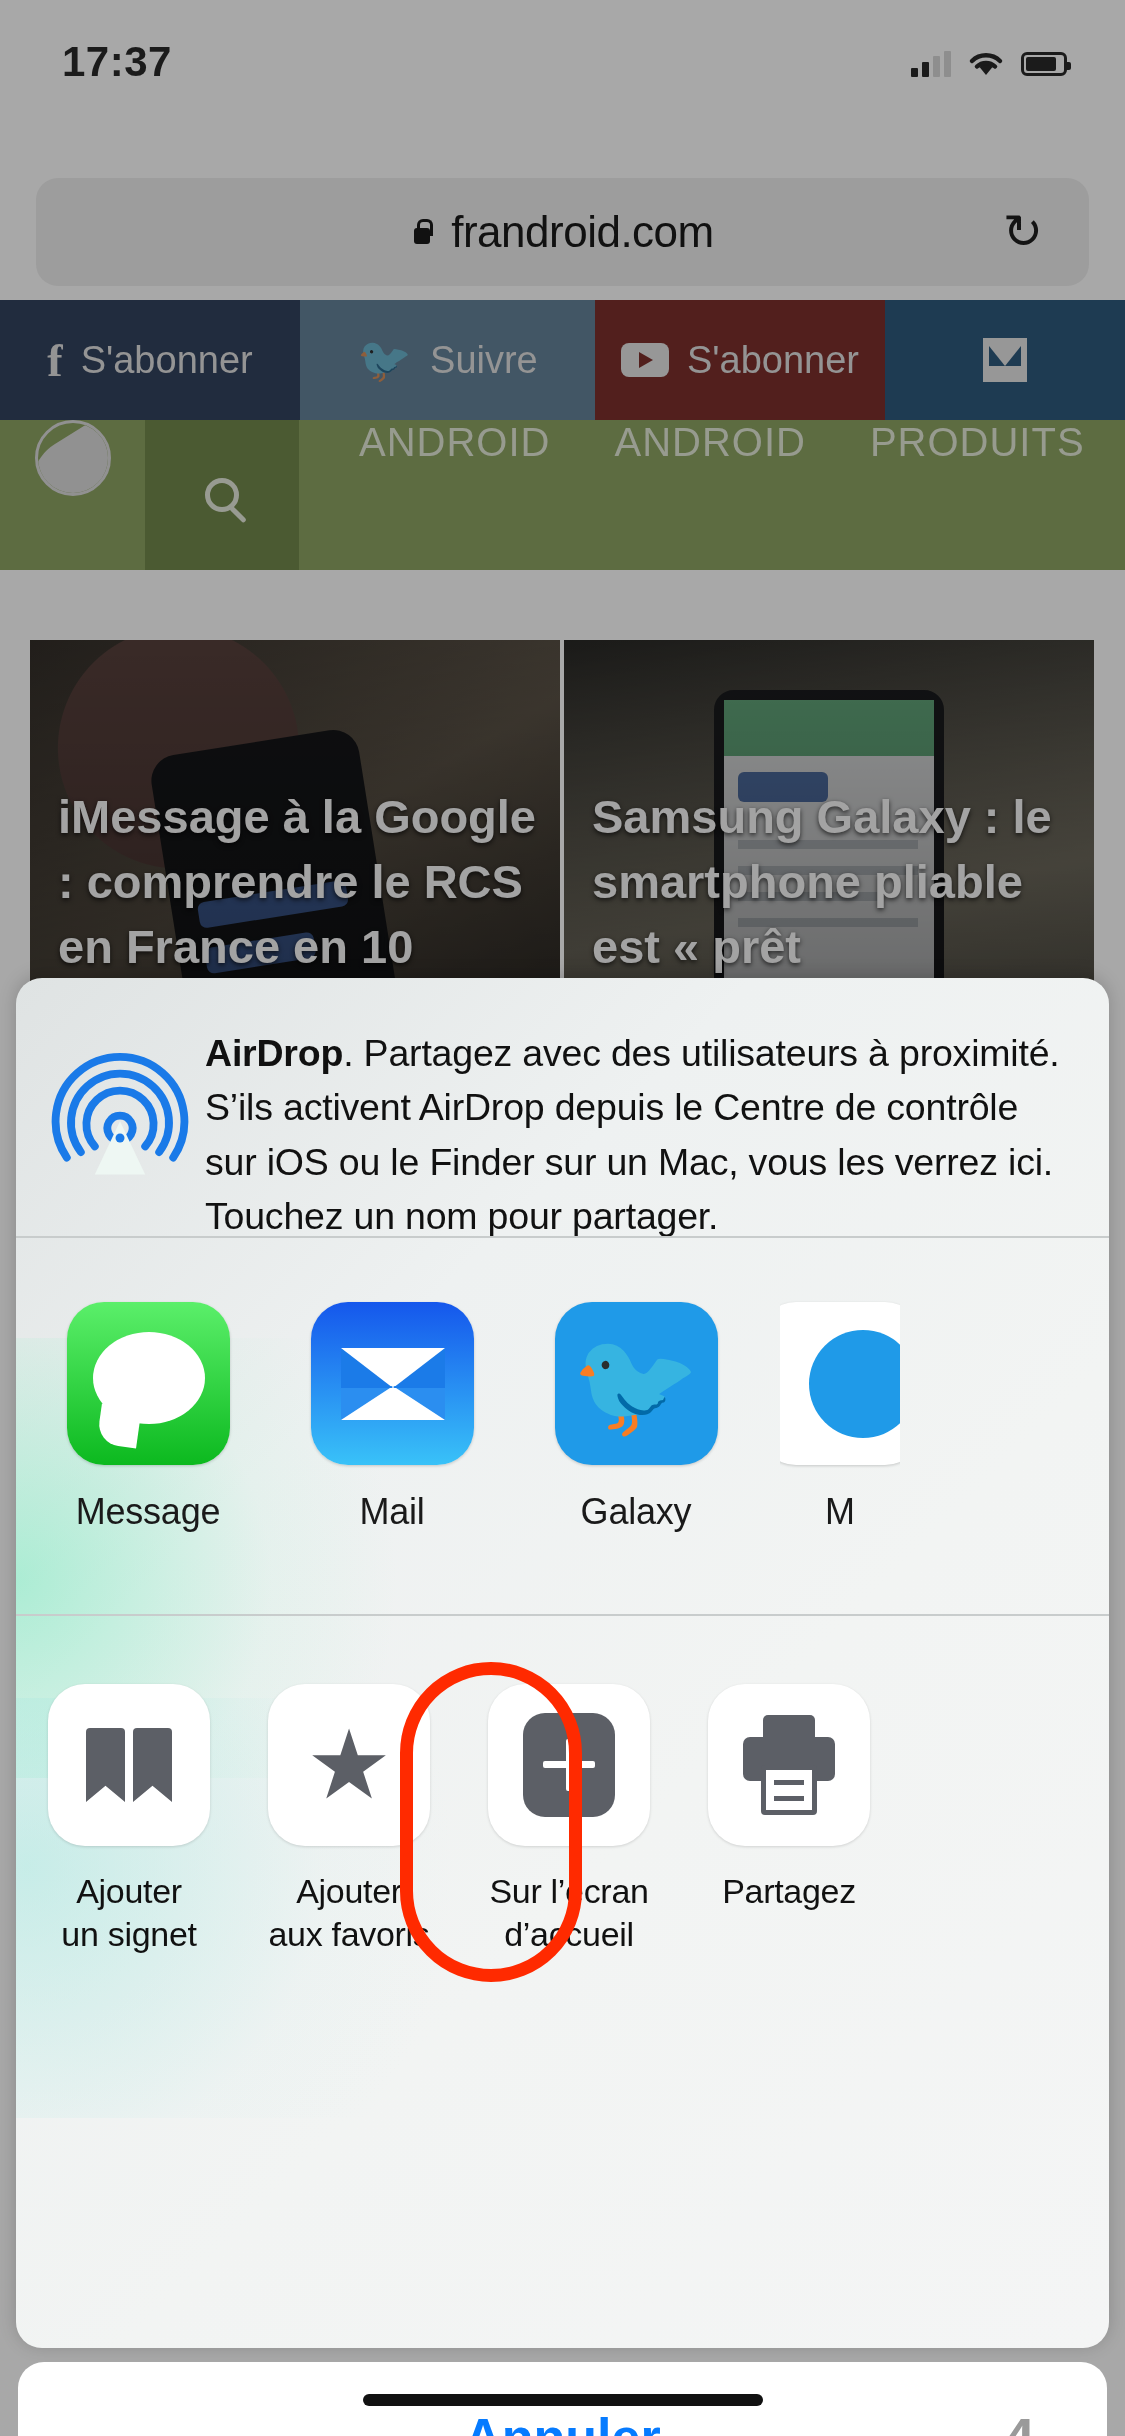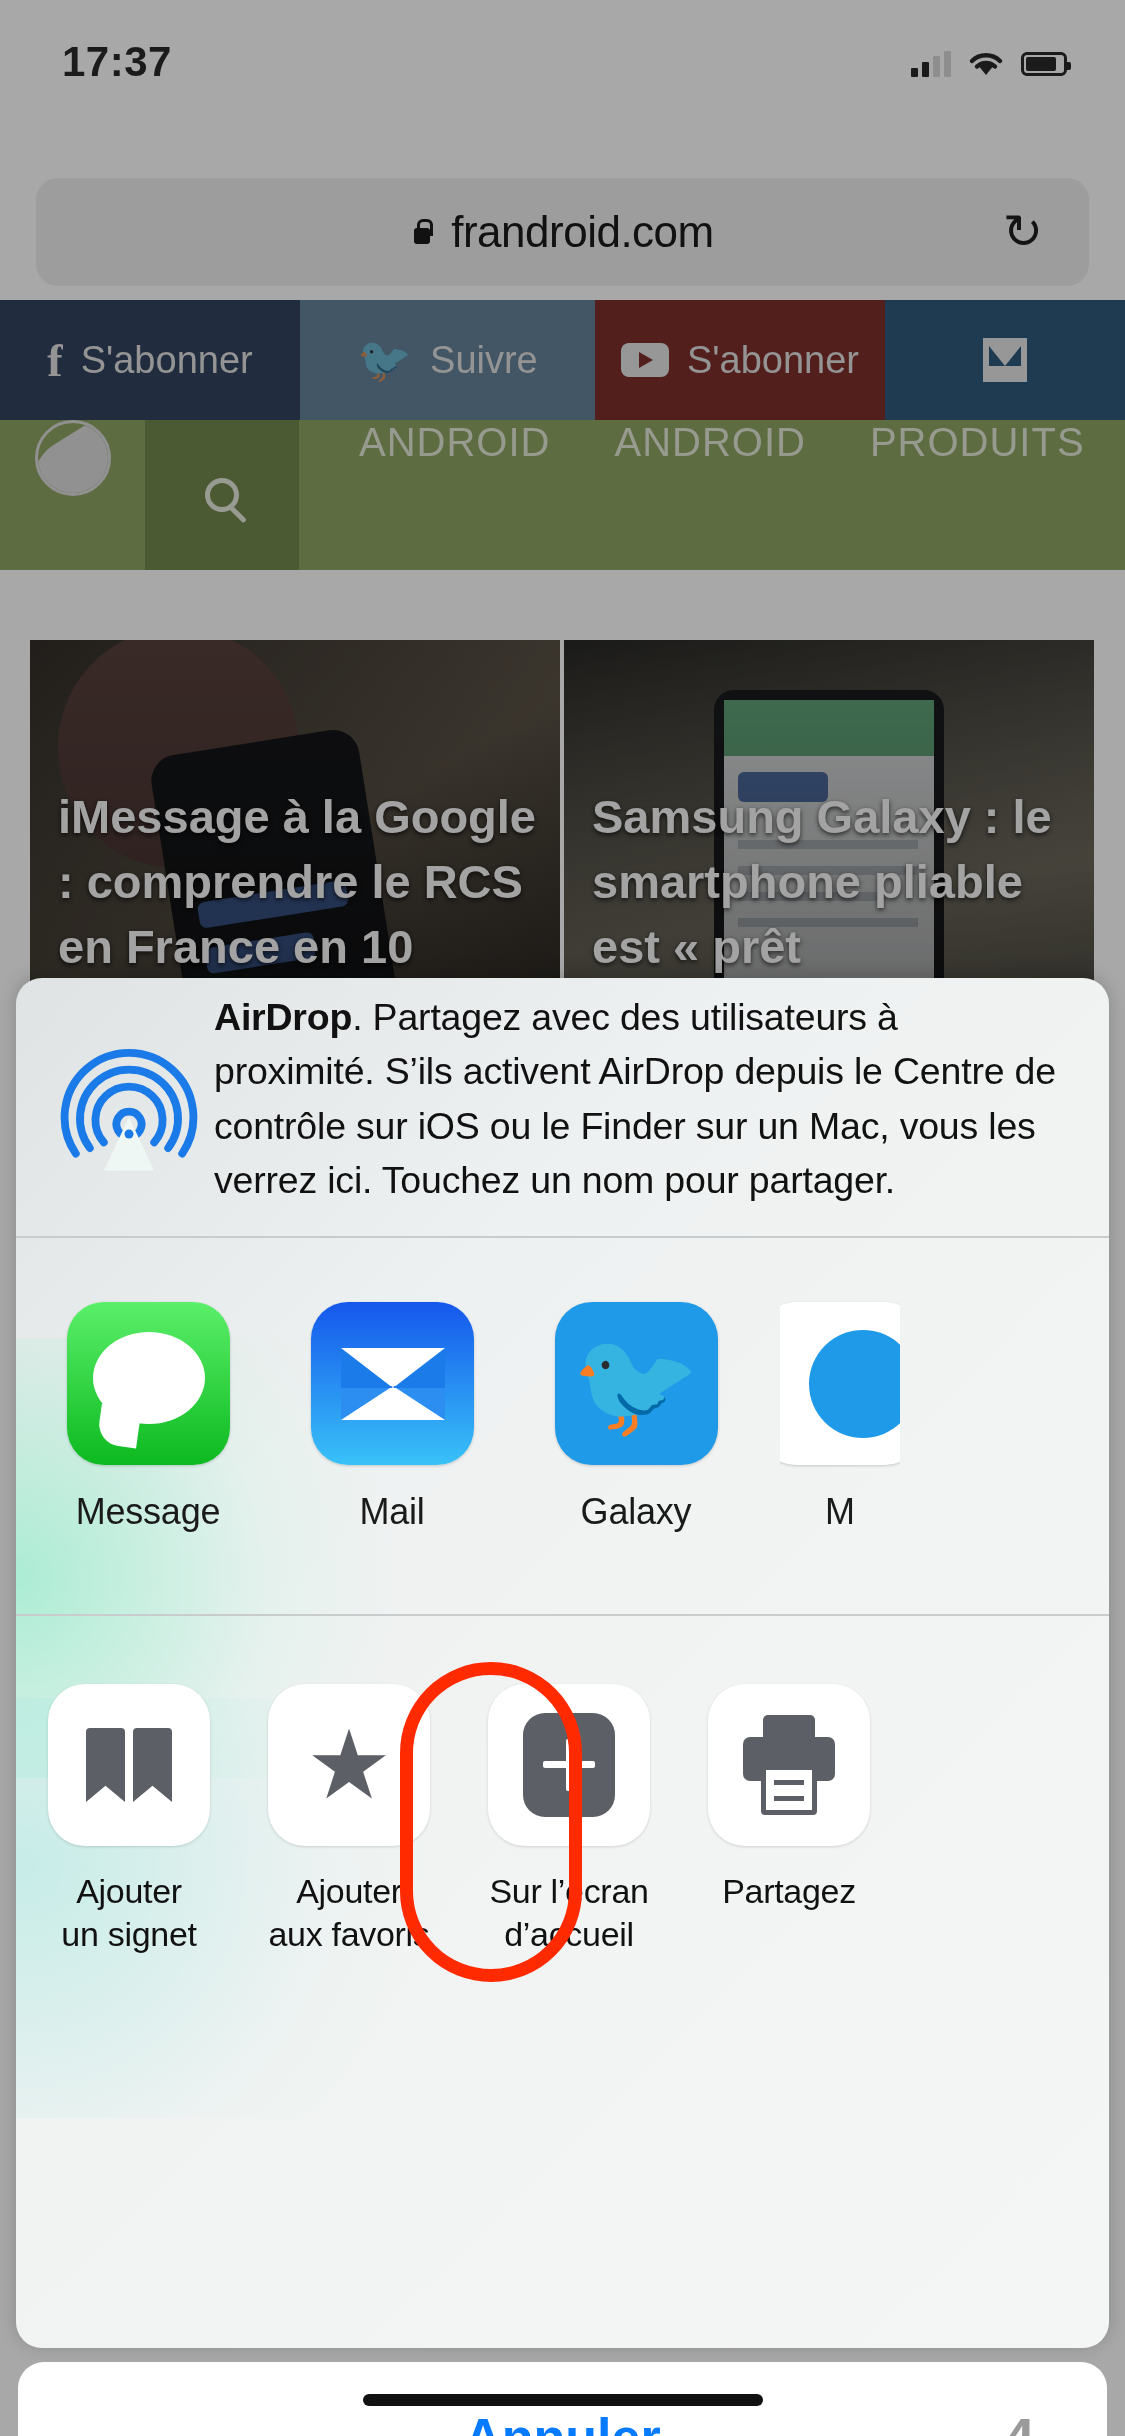--- a/index.html
+++ b/index.html
@@ -104,21 +104,21 @@
     border-radius:26px; overflow:hidden;
     background:linear-gradient(135deg,#dfe3e3 0%,#eef1f1 30%,#f2f4f3 60%,#f4f5f5 100%);
     box-shadow:0 -2px 18px rgba(0,0,0,.18);
   }
   #sheet .tintA { position:absolute; left:0; top:360px; width:470px; height:440px;
       background:radial-gradient(circle at 0% 55%, rgba(120,235,190,.55) 0%, rgba(180,240,215,.16) 48%, rgba(255,255,255,0) 72%); }
   #sheet .tintB { position:absolute; left:0; top:720px; width:520px; height:420px;
       background:radial-gradient(circle at 2% 40%, rgba(150,230,220,.45) 0%, rgba(205,238,236,.12) 52%, rgba(255,255,255,0) 75%); }
 
   
-  #airdrop { position:absolute; left:0; top:0; width:1093px; height:193px; display:flex; align-items:center; padding:38px 44px 0 28px; }
+  #airdrop { position:absolute; left:0; top:0; width:1093px; height:193px; display:flex; align-items:flex-start; padding:38px 44px 0 19px; }
   #airdrop-icon { width:170px; flex:0 0 170px; display:flex; align-items:center; justify-content:center; padding-top:24px; }
   #airdrop-icon svg { width:140px; height:140px; }
   #airdrop-text { font-size:37.5px; line-height:1.45; color:#111; padding-top:10px; letter-spacing:-.2px; }
   #airdrop-text b { font-weight:700; }
 
   .divider { position:absolute; left:0; width:1093px; height:2px; background:#c8cccc; }
 
   
   #approw { position:absolute; left:0; top:262px; width:1093px; height:372px; display:flex; padding-left:32px; gap:44px; }
   .app { width:200px; display:flex; flex-direction:column; align-items:center; padding-top:62px; }

